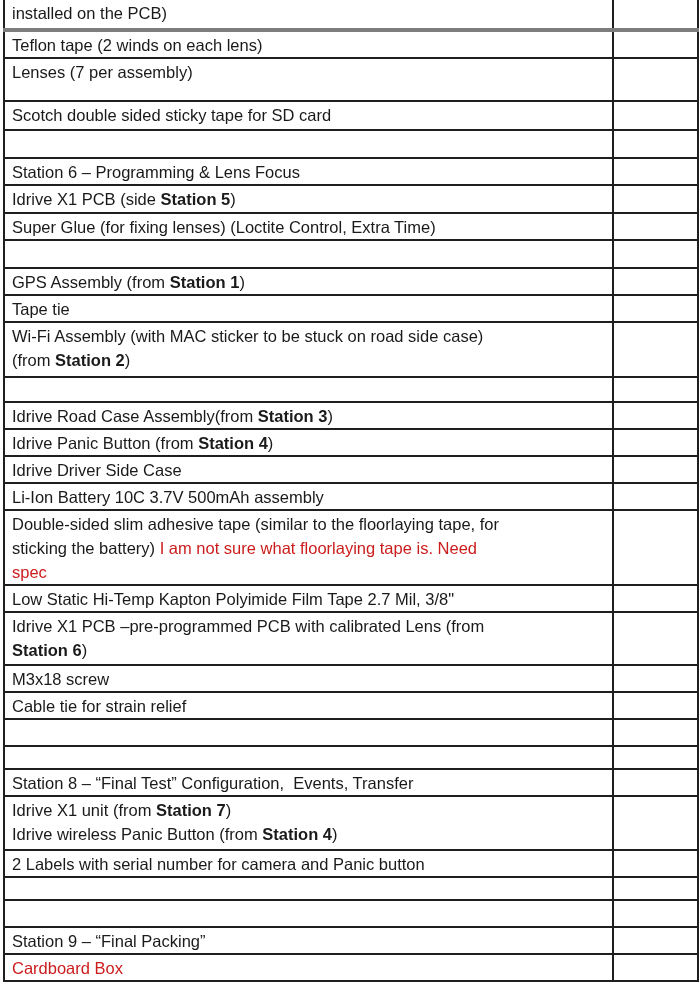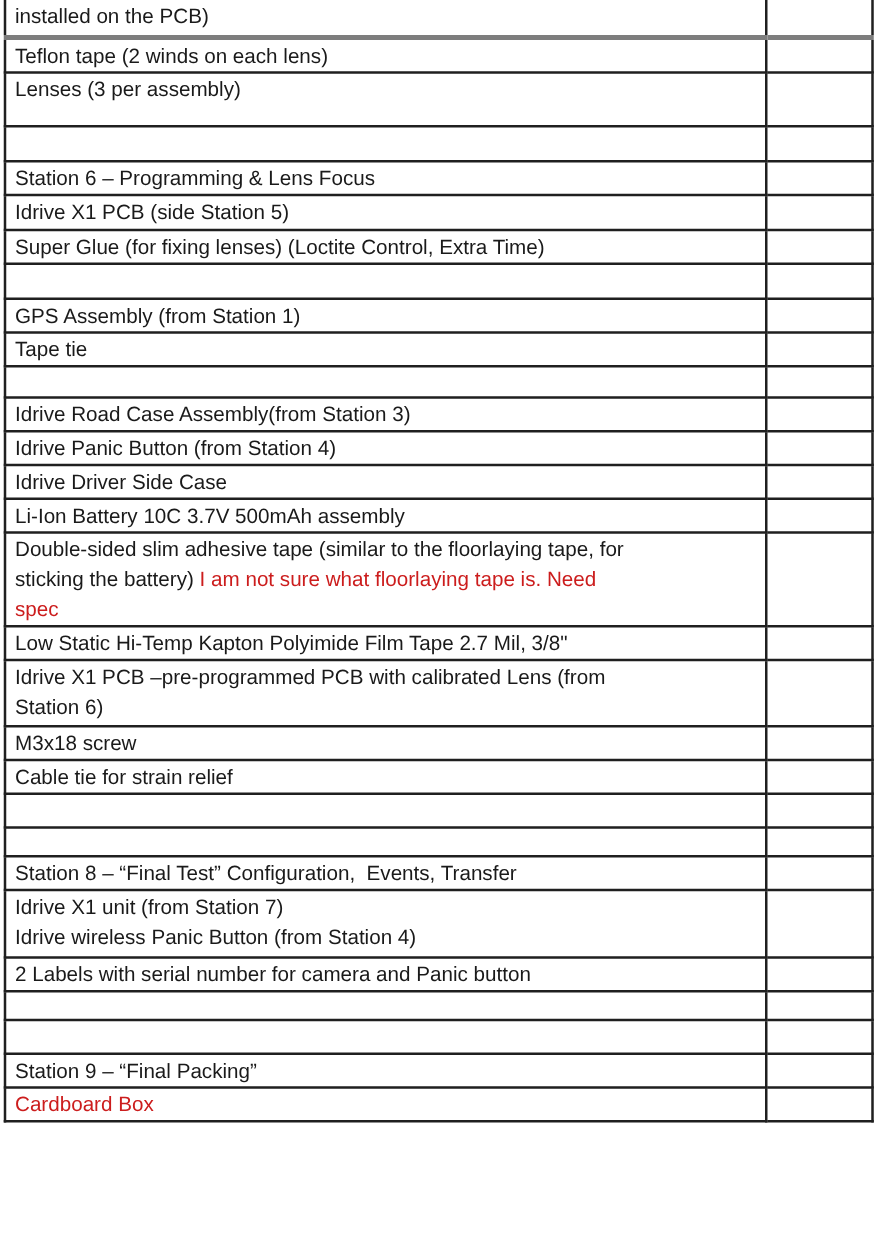--- a/index.html
+++ b/index.html
@@ -15,21 +15,21 @@
   td{
     border:2px solid #1f1f1f;
     vertical-align:top;
     padding:1px 4px 0 7px;
     line-height:24px;
     white-space:pre-wrap;
     overflow:hidden;
   }
   tr:first-child td{border-top:none;}
   tr.thick-bottom td{border-bottom:4px solid #7d7d7d;}
-  .b{font-weight:normal;}
+  .b{font-weight:bold;}
   .hdr{font-weight:normal;}
   .r{color:#cc1d1d;}
   .c2{padding:0;}
 </style>
 </head>
 <body>
 
 <table class="parts">
   <colgroup>
       <col style="width:609px">
@@ -41,24 +41,28 @@
     <td class="c1"><span>installed on the PCB)</span></td>
     <td class="c2"></td>
   </tr>
 
   <tr style="height:27px">
     <td class="c1"><span>Teflon tape (2 winds on each lens)</span></td>
     <td class="c2"></td>
   </tr>
 
   <tr style="height:43px">
-    <td class="c1"><span>Lenses (3 per assembly)</span></td>
-    <td class="c2"></td>
-  </tr>
-
+    <td class="c1"><span>Lenses (7 per assembly)</span></td>
+    <td class="c2"></td>
+  </tr>
+
+  <tr style="height:29px">
+    <td class="c1"><span>Scotch double sided sticky tape for SD card</span></td>
+    <td class="c2"></td>
+  </tr>
 
   <tr style="height:28px">
     <td class="c1"></td>
     <td class="c2"></td>
   </tr>
 
   <tr style="height:27px">
     <td class="c1 hdr"><span>Station 6 – Programming &amp; Lens Focus</span></td>
     <td class="c2"></td>
   </tr>
@@ -82,20 +86,25 @@
   <tr style="height:26px">
     <td class="c1"><span>GPS Assembly (from </span><span class="b">Station 1</span><span>)</span></td>
     <td class="c2"></td>
   </tr>
 
   <tr style="height:27px">
     <td class="c1"><span>Tape tie</span></td>
     <td class="c2"></td>
   </tr>
 
+  <tr style="height:55px">
+    <td class="c1"><span>Wi-Fi Assembly (with MAC sticker to be stuck on road side case)
+(from </span><span class="b">Station 2</span><span>)</span></td>
+    <td class="c2"></td>
+  </tr>
 
   <tr style="height:25px">
     <td class="c1"></td>
     <td class="c2"></td>
   </tr>
 
   <tr style="height:25px">
     <td class="c1"><span>Idrive Road Case Assembly(from </span><span class="b">Station 3</span><span>)</span></td>
     <td class="c2"></td>
   </tr>

